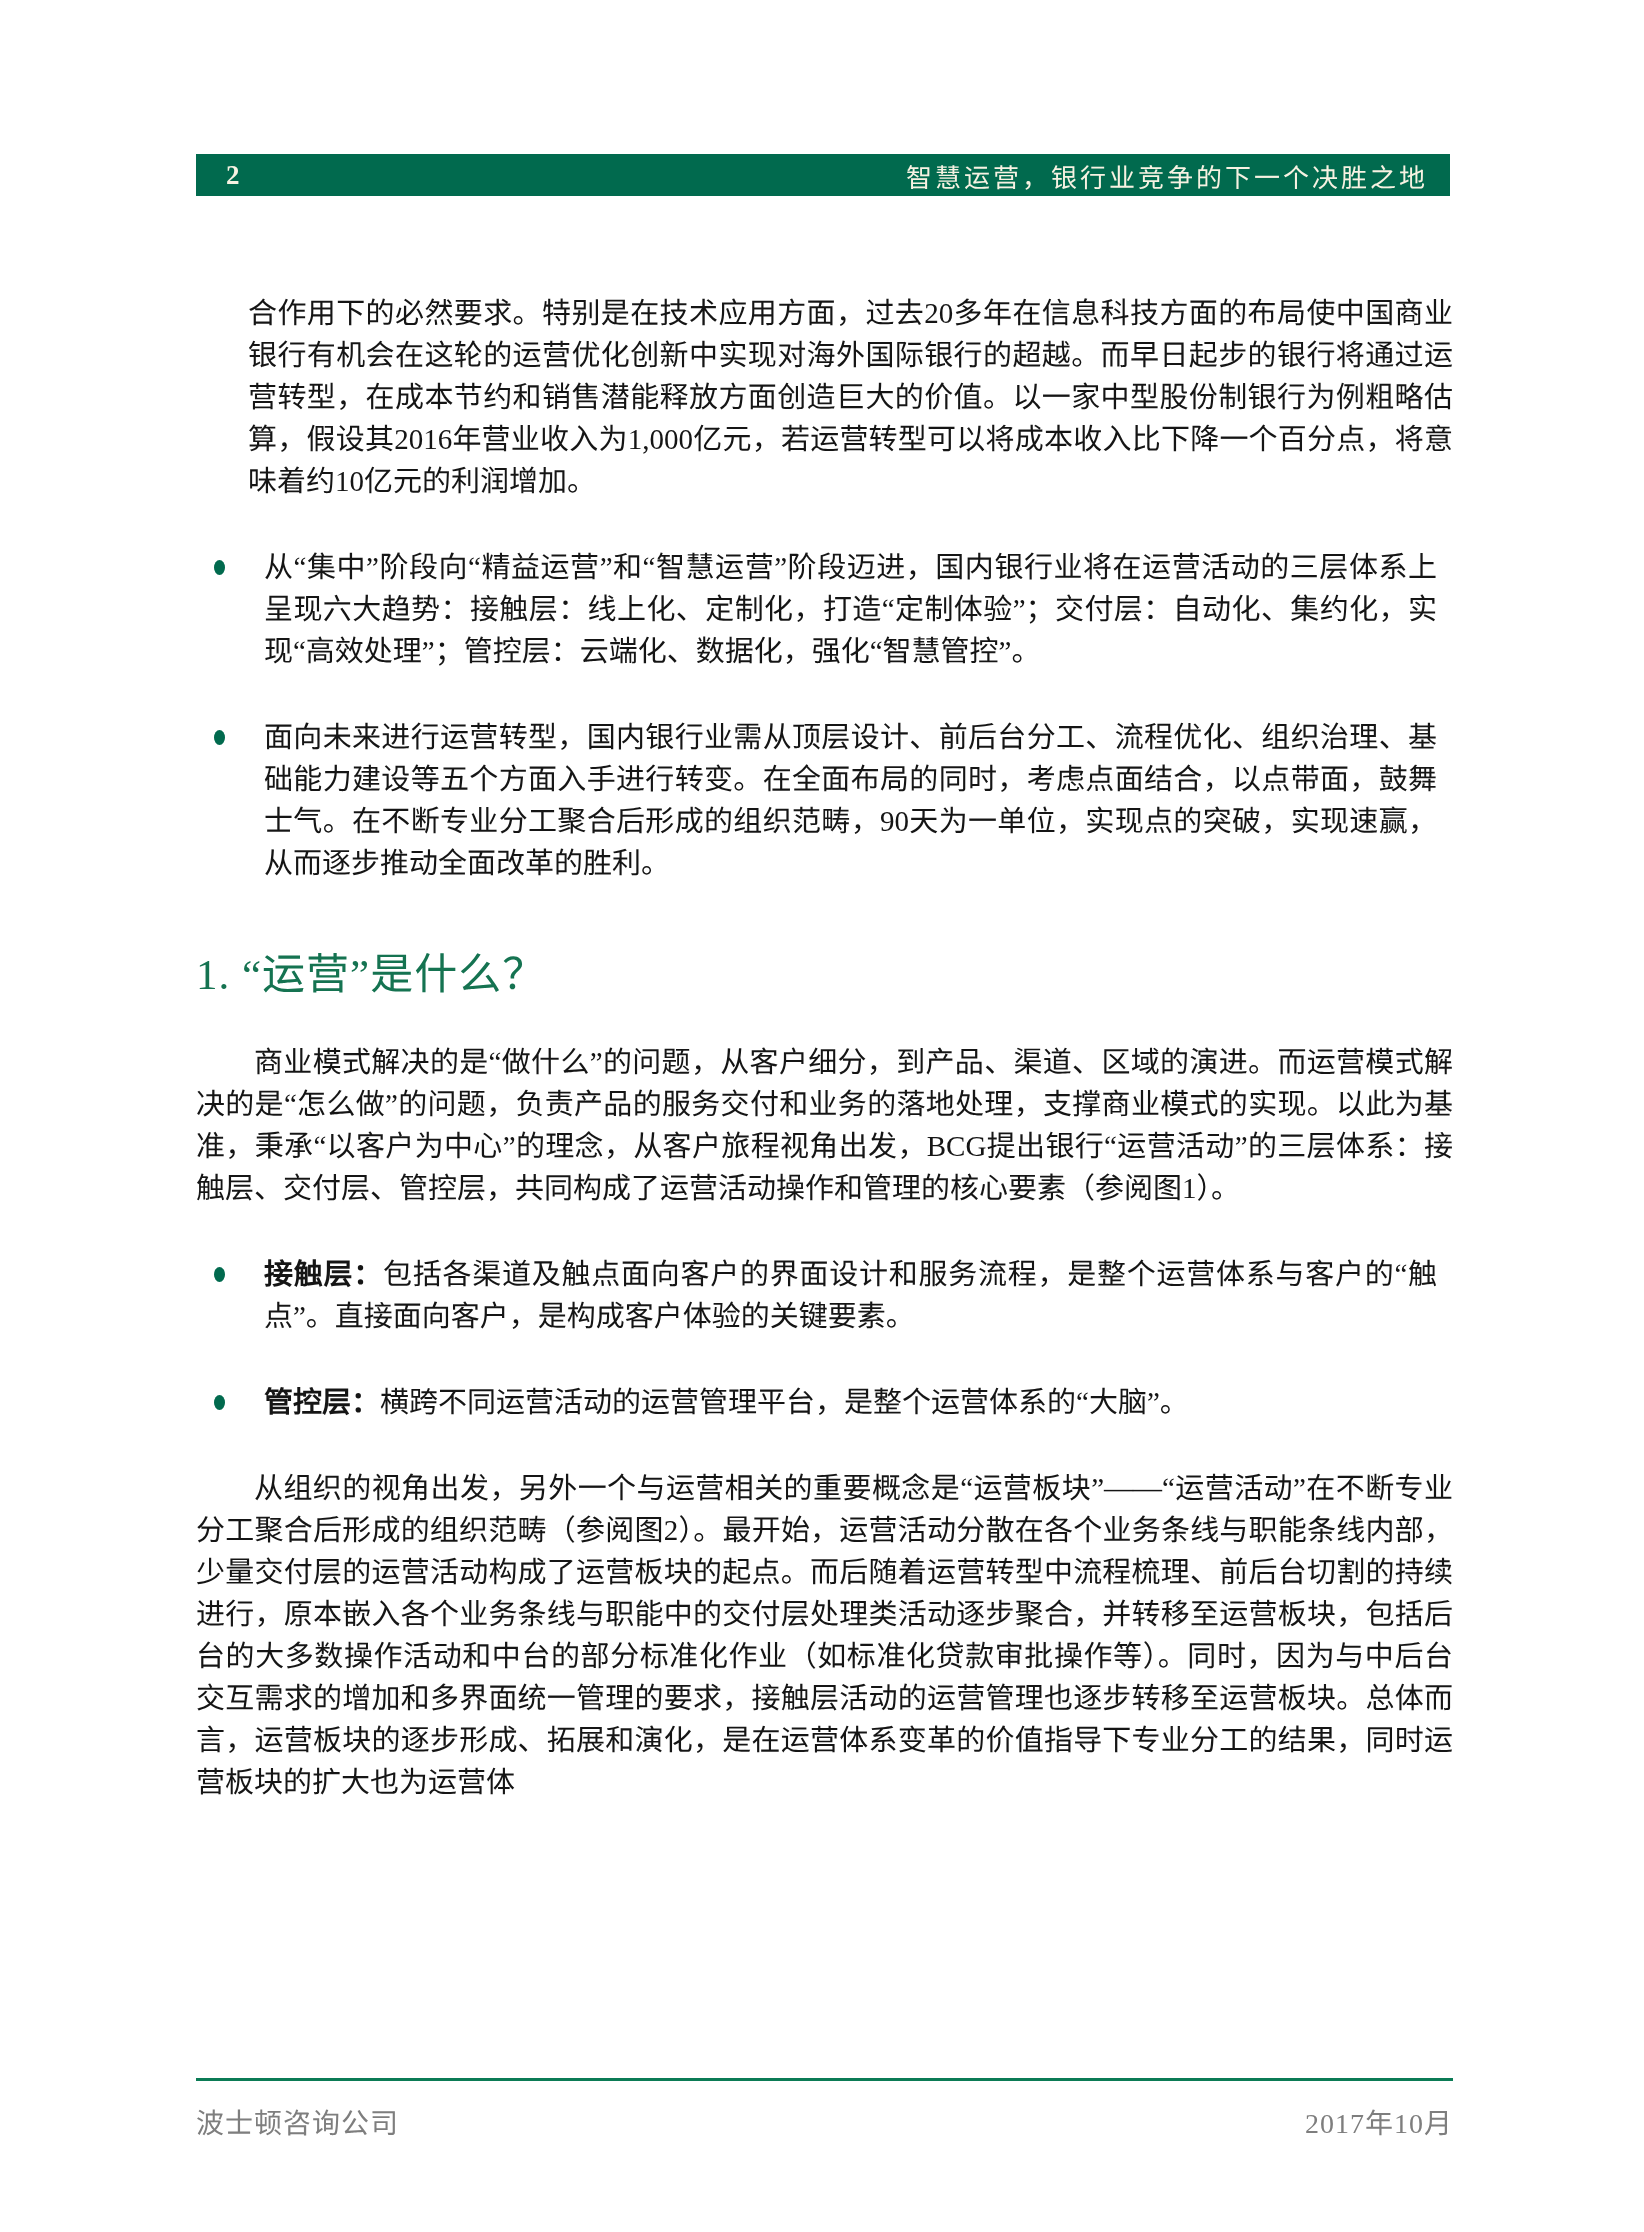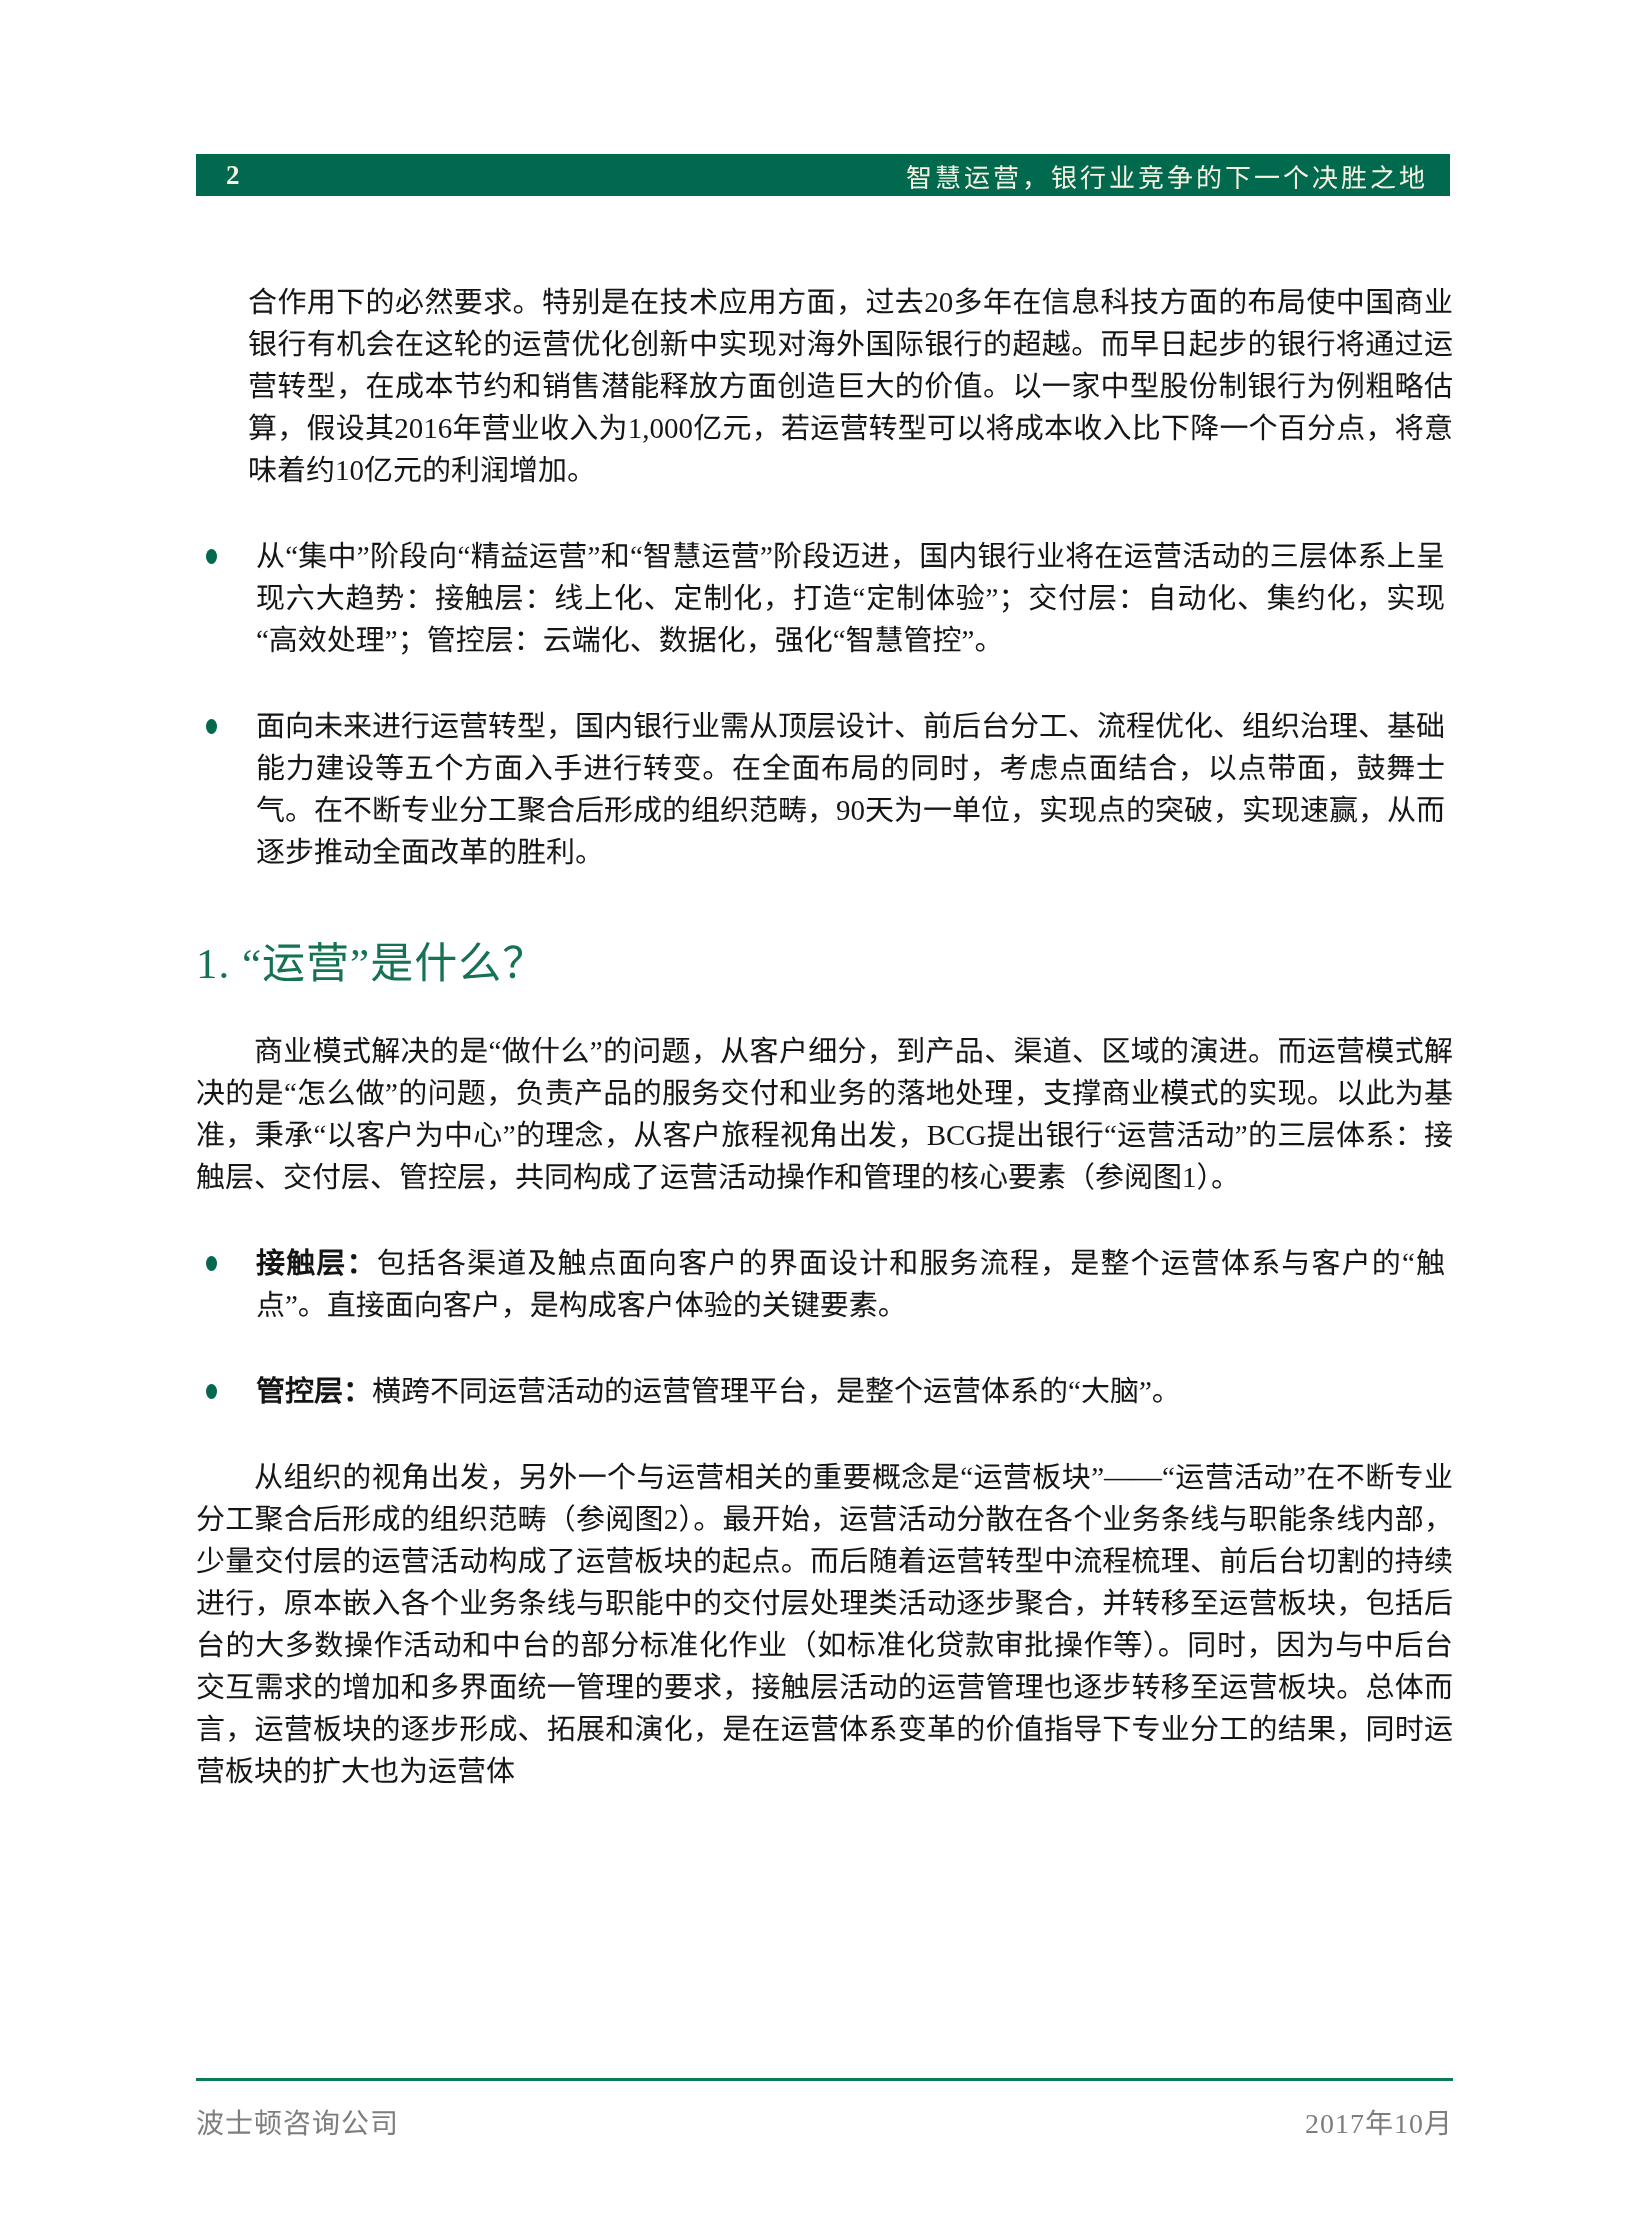--- a/index.html
+++ b/index.html
@@ -40,25 +40,25 @@
   
   .content {
     position: absolute;
     left: 196px;
     top: 277px;
     width: 1257px;
     font-size: 29px;
     line-height: 42px;
     text-align: justify;
   }
-  .content p { margin: 4px 0 44px 0; }
+  .content p { margin: 15px 0 44px 0; }
   .cont-para { margin-left: 52px !important; }
   ul.bullets {
     list-style: none;
-    margin: 8px;
+    margin: 16px;
     padding: 0;
   }
   ul.bullets li {
     position: relative;
     margin: 0 0 44px 52px;
   }
   .dot {
     position: absolute;
     left: -50px;
     top: 14px;

